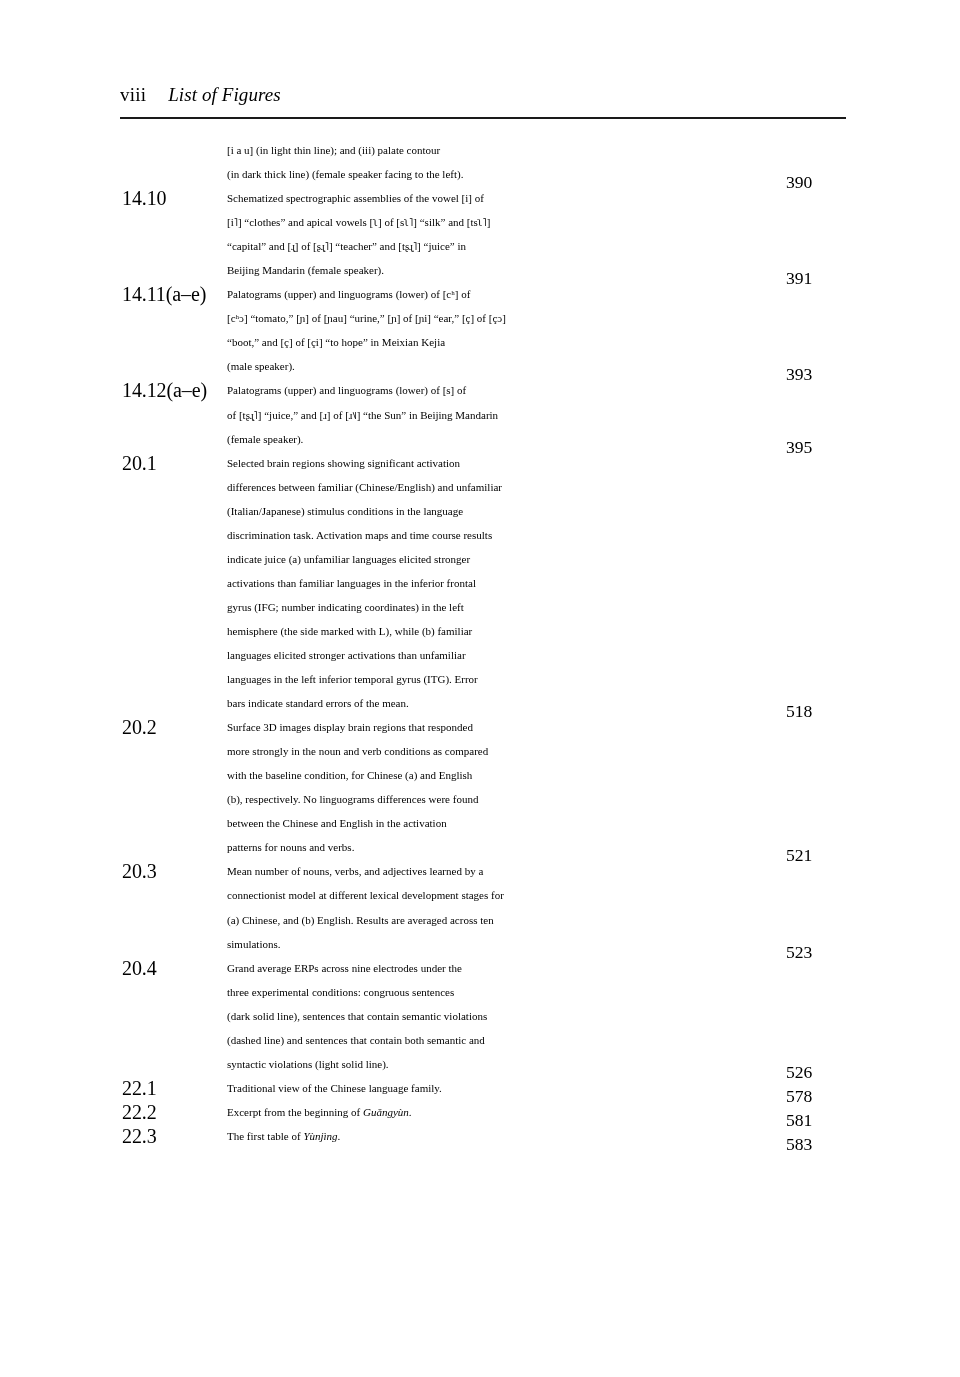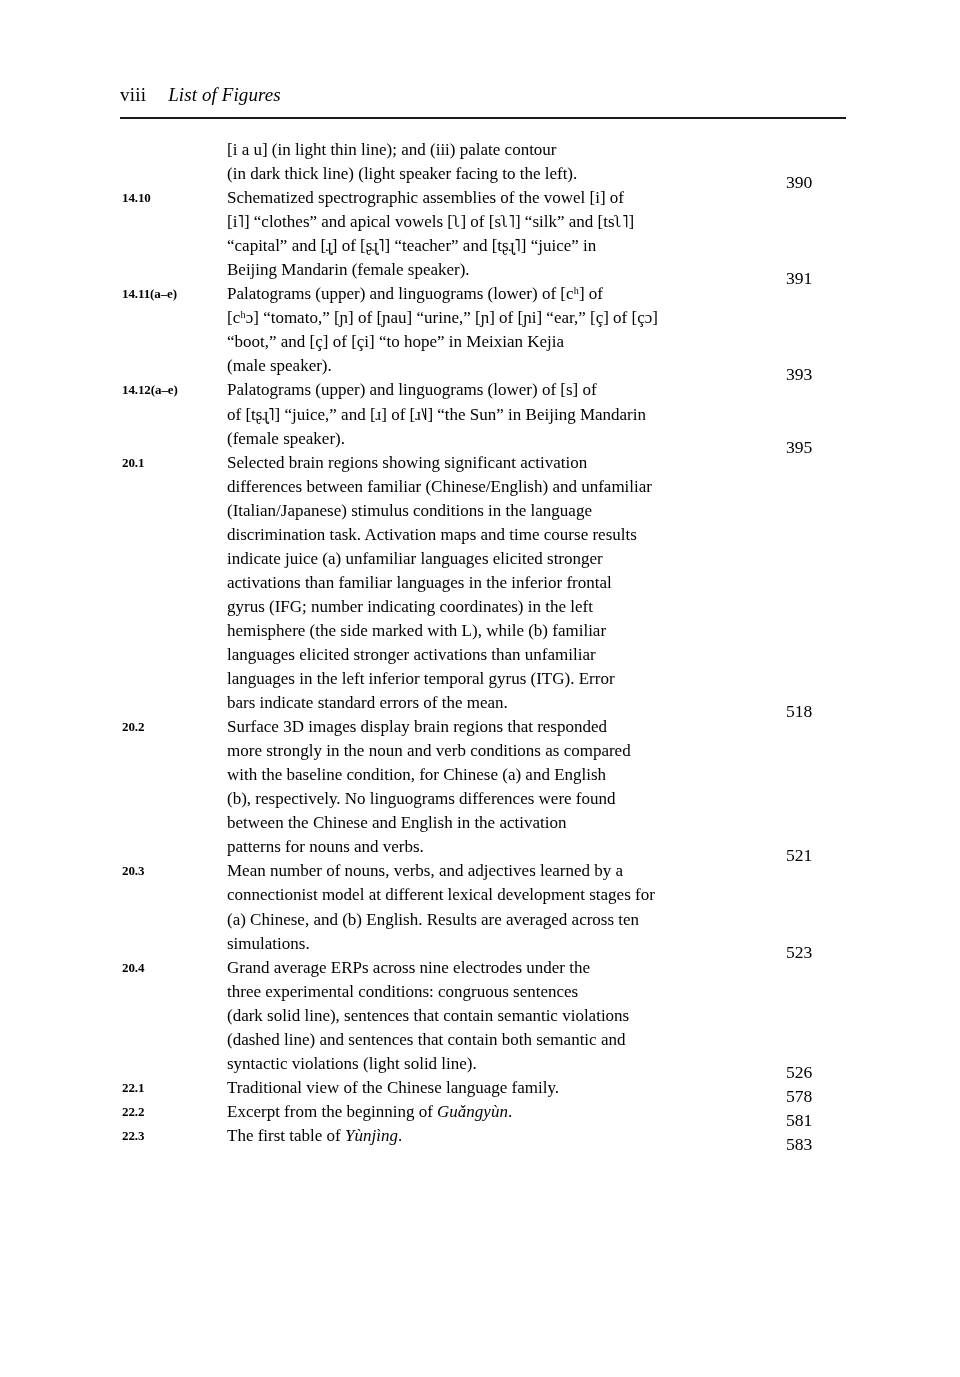--- a/index.html
+++ b/index.html
@@ -65,30 +65,30 @@
     position: relative;
     display: block;
     width: 726px;
     height: 24.05px;
     white-space: nowrap;
   }
   .fig-label {
     position: absolute;
     left: 2px;
     top: 0;
-    font-weight: bold;
-    font-size: 13px;
+    font-weight: normal;
+    font-size: 20px;
     line-height: 24.05px;
     letter-spacing: -0.1px;
   }
   .fig-text {
     position: absolute;
     left: 107px;
     top: 0;
-    font-size: 17px;
+    font-size: 11px;
     line-height: 24.05px;
     letter-spacing: 0px;
   }
   .fig-page {
     position: absolute;
     right: 0px;
     top: 8px;
     width: 60px;
     text-align: left;
     font-size: 17.6px;
@@ -108,21 +108,21 @@
   </div>
 
   <div class="head-rule"></div>
 
   <div class="fig-list">
       <div class="fig-entry">
         <div class="fig-row">
           <span class="fig-text"><span>[i a u] (in light thin line); and (iii) palate contour</span></span>
         </div>
         <div class="fig-row">
-          <span class="fig-text"><span>(in dark thick line) (light speaker facing to the left).</span></span>
+          <span class="fig-text"><span>(in dark thick line) (female speaker facing to the left).</span></span>
           <span class="fig-page">390</span>
         </div>
       </div>
       <div class="fig-entry">
         <div class="fig-row">
           <span class="fig-label">14.10</span>
           <span class="fig-text"><span>Schematized spectrographic assemblies of the vowel [i] of</span></span>
         </div>
         <div class="fig-row">
           <span class="fig-text"><span>[i˥] “clothes” and apical vowels [ʅ] of [sʅ˥] “silk” and [tsʅ˥]</span></span>

